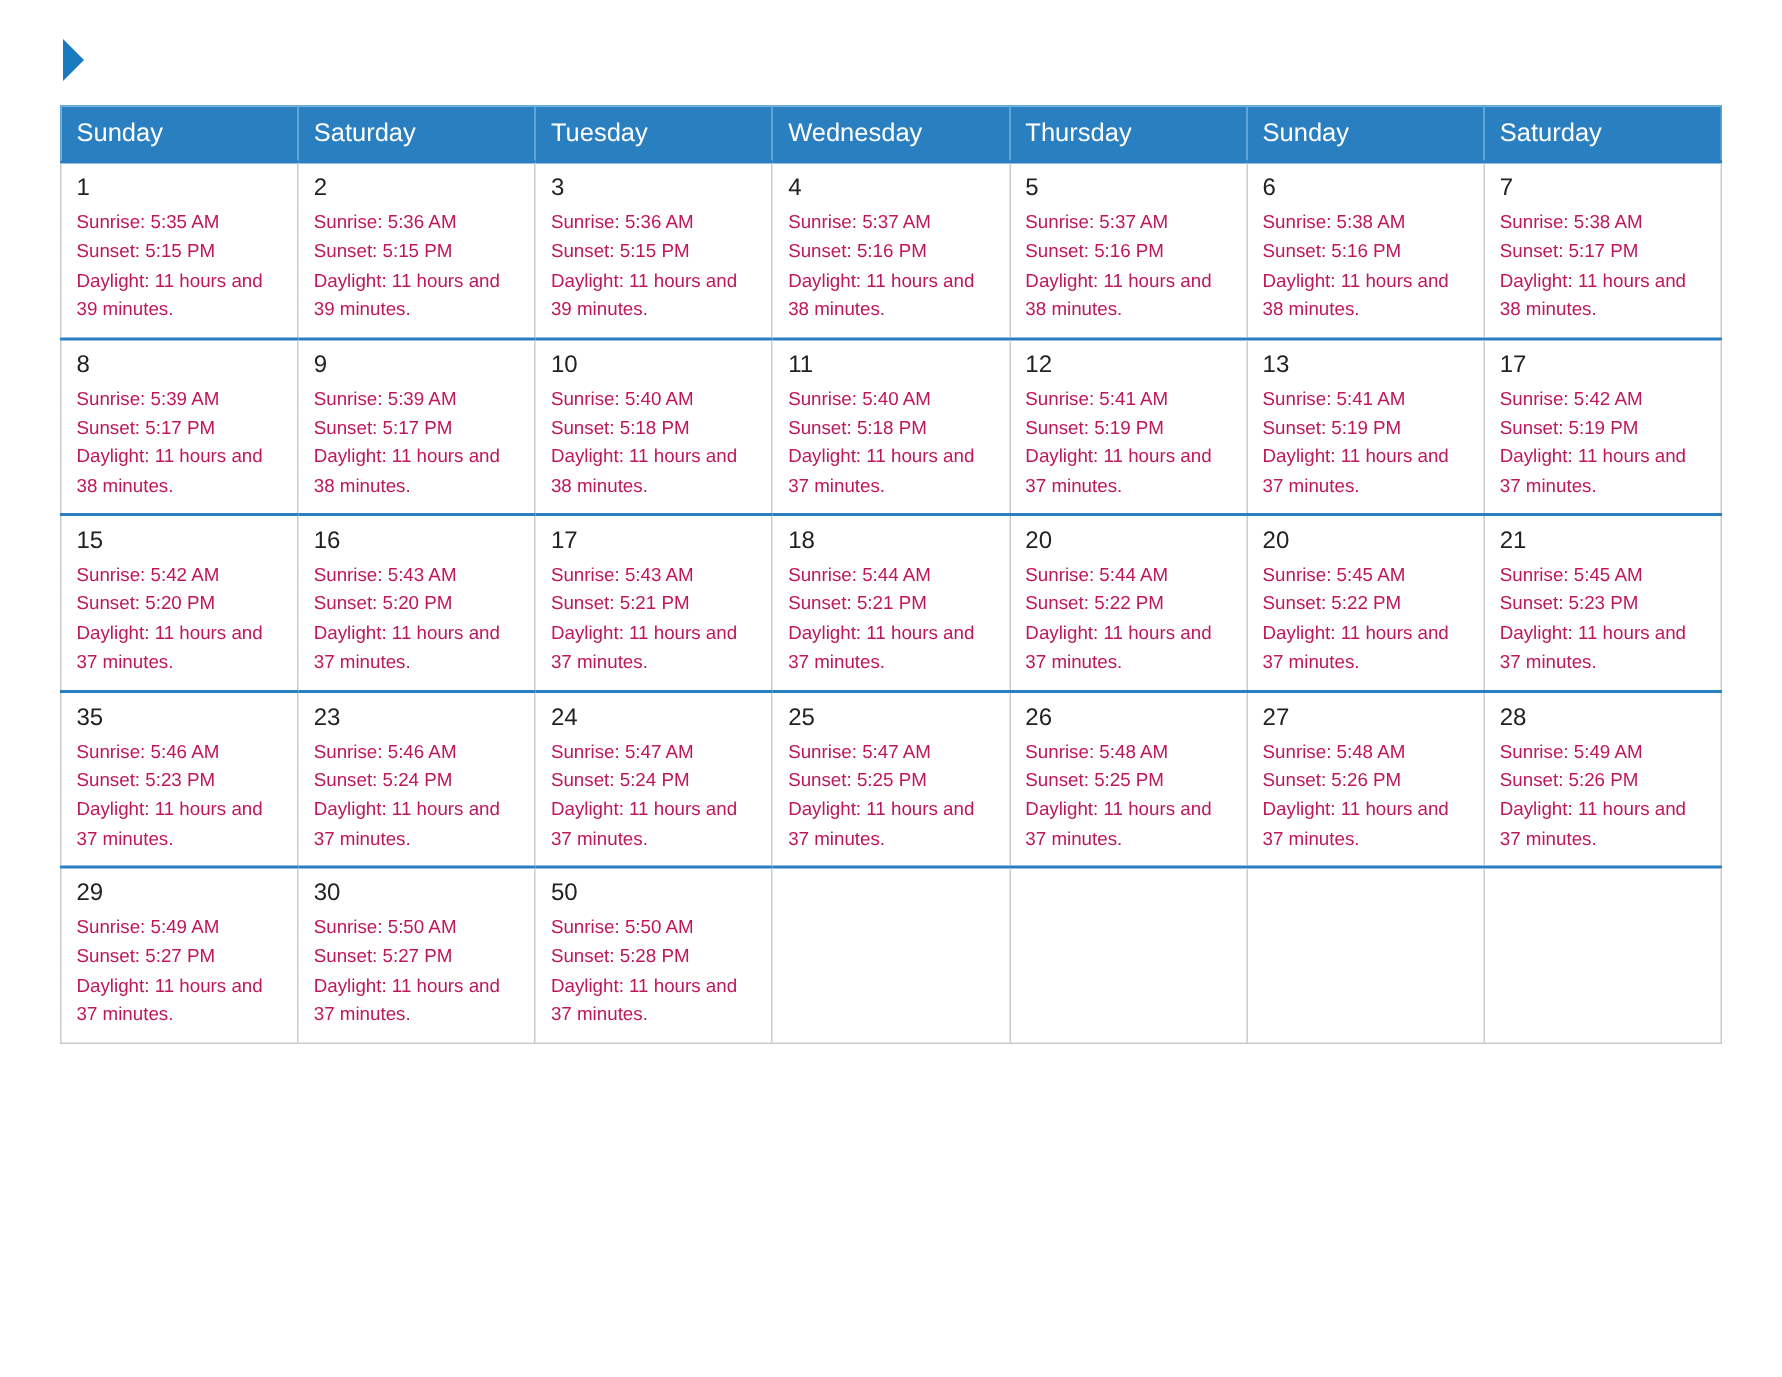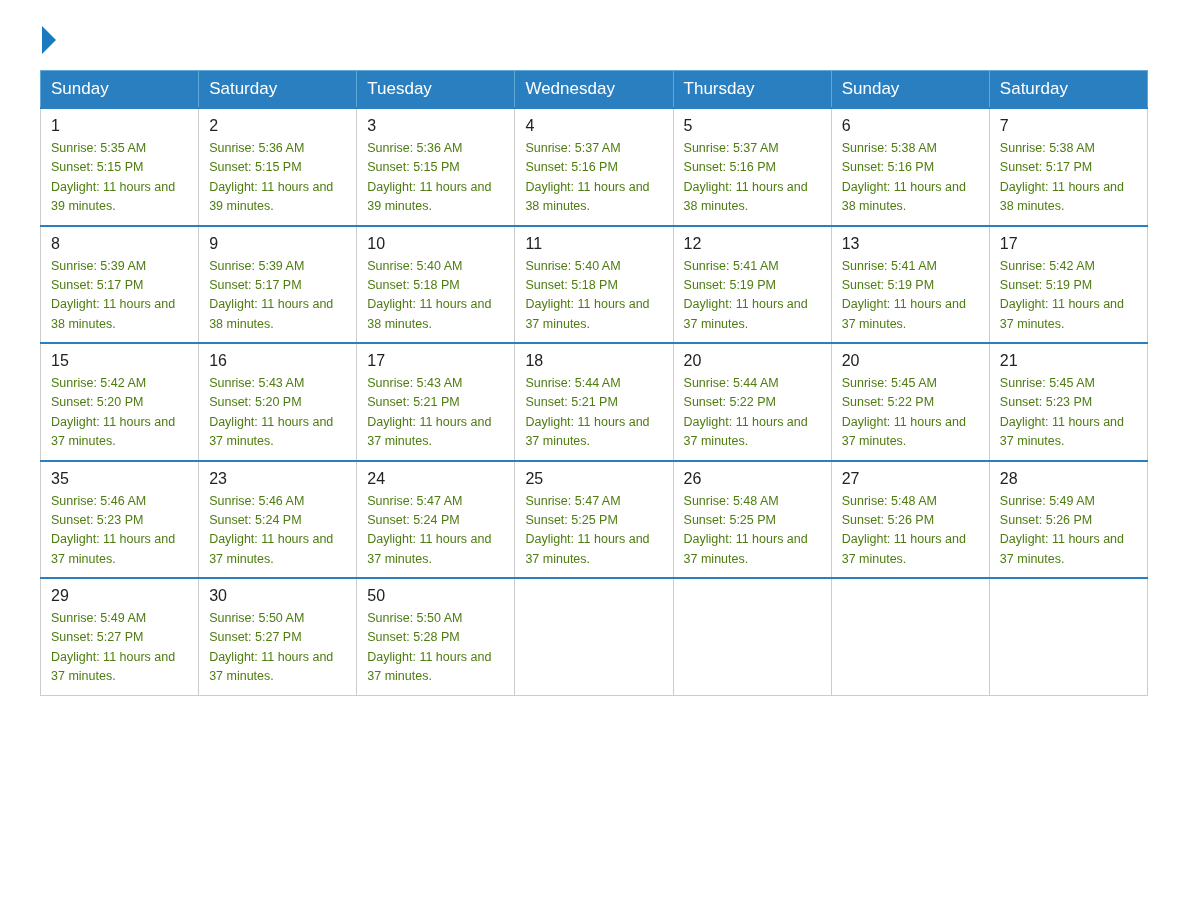--- a/index.html
+++ b/index.html
@@ -88,21 +88,21 @@
     .day-num {
       font-size: 16px;
       font-weight: normal;
       color: #222;
       display: block;
       margin-bottom: 4px;
     }
     .day-info {
       font-size: 12.5px;
       line-height: 1.55;
-      color: #4d7c0f;
+      color: #be185d;
     }
     .empty-cell {
       background: #fff;
     }
   </style>
 </head>
 <body>
 
 <div class="header">
   <div class="logo">

